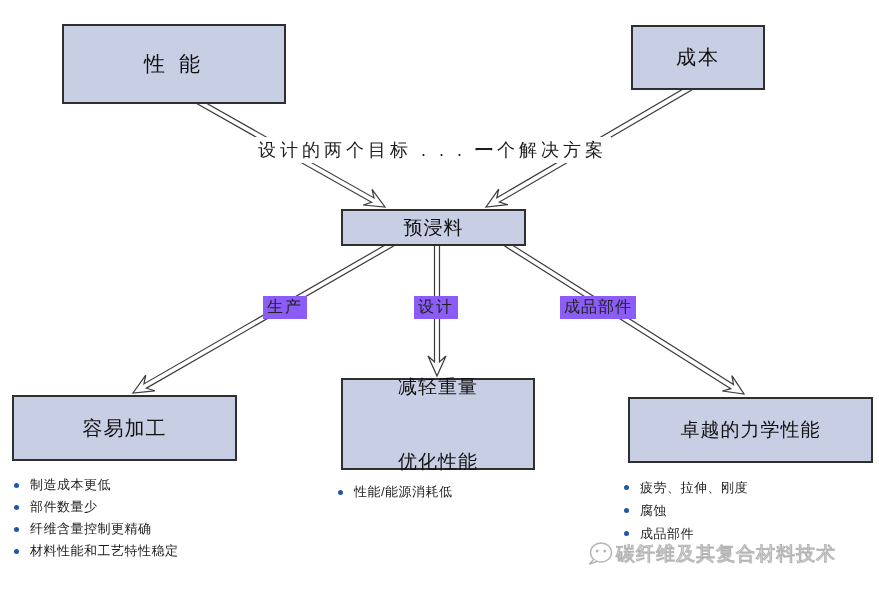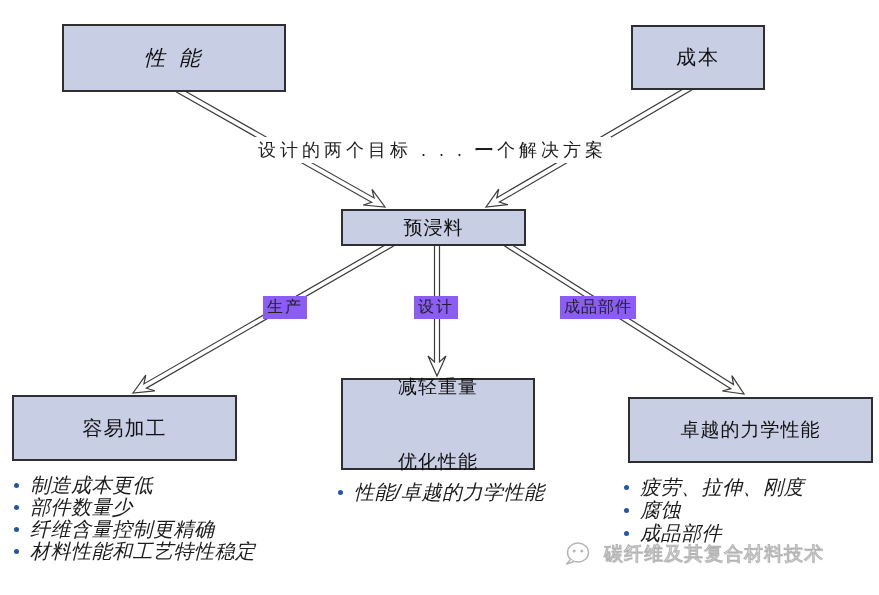--- a/index.html
+++ b/index.html
@@ -23,21 +23,21 @@
   .arrow{fill:#ffffff;stroke:var(--arrow);stroke-width:1.2;stroke-linejoin:miter;}
 
   .box{
     position:absolute;z-index:2;
     background:var(--box-fill);
     border:2.5px solid var(--box-border);
     display:flex;align-items:center;justify-content:center;
     font-size:20px;color:#111;
     text-align:center;
   }
-  #box-performance{left:62px;top:24px;width:224px;height:68px;letter-spacing:4px;font-size:21px;font-style:italic;}
+  #box-performance{left:62px;top:24px;width:224px;height:80px;letter-spacing:4px;font-size:21px;}
   #box-cost{left:631px;top:25px;width:134px;height:65px;letter-spacing:2px;}
   #box-prepreg{left:341px;top:209px;width:185px;height:37px;font-size:19px;letter-spacing:1px;}
   #box-easy{left:12px;top:395px;width:225px;height:66px;letter-spacing:1px;}
   #box-weight{left:341px;top:378px;width:194px;height:92px;flex-direction:column;font-size:19px;line-height:1.85;letter-spacing:1px;gap:40px;}
   #box-mech{left:628px;top:397px;width:245px;height:66px;font-size:19px;letter-spacing:1px;}
 
   .goal-text{
     position:absolute;z-index:3;
     left:254px;top:137px;
     background:#fff;padding:1px 4px;
@@ -54,30 +54,30 @@
   #label-production{left:263px;top:296px;}
   #label-design{left:414px;top:296px;}
   #label-finished{left:560px;top:296px;letter-spacing:1px;}
 
   .bullet-list{position:absolute;z-index:2;}
   #list-easy{left:14px;top:474px;}
   #list-weight{left:338px;top:481px;}
   #list-mech{left:624px;top:476px;}
   .bullet-item{
     display:flex;align-items:center;
-    height:22px;font-size:20px;color:var(--text);
-    letter-spacing:0.5px;white-space:nowrap;font-style:italic;
+    height:22px;font-size:13px;color:var(--text);
+    letter-spacing:0.5px;white-space:nowrap;
   }
   #list-mech .bullet-item{height:23px;}
   .dot{width:5px;height:5px;border-radius:50%;background:var(--bullet);margin-right:11px;flex:none;}
 
   .watermark{
     position:absolute;z-index:4;
-    left:563px;top:541px;
-    display:flex;align-items:center;gap:13px;
+    left:586px;top:541px;
+    display:flex;align-items:center;gap:2px;
   }
   .wm-text{
     font-size:19px;letter-spacing:1px;white-space:nowrap;
     color:#e9e9e9;
     -webkit-text-stroke:1px var(--wm);
     text-shadow:1px 1px 0 rgba(200,200,200,0.45);
   }
 </style>
 </head>
 <body>
@@ -138,21 +138,21 @@
       </div>
     <div class="bullet-item">
         <span class="dot"></span>
         <span>材料性能和工艺特性稳定</span>
       </div>
   </div>
 
   <div class="bullet-list" id="list-weight">
     <div class="bullet-item">
         <span class="dot"></span>
-        <span>性能/卓越的力学性能</span>
+        <span>性能/能源消耗低</span>
       </div>
   </div>
 
   <div class="bullet-list" id="list-mech">
     <div class="bullet-item">
         <span class="dot"></span>
         <span>疲劳、拉伸、刚度</span>
       </div>
     <div class="bullet-item">
         <span class="dot"></span>

